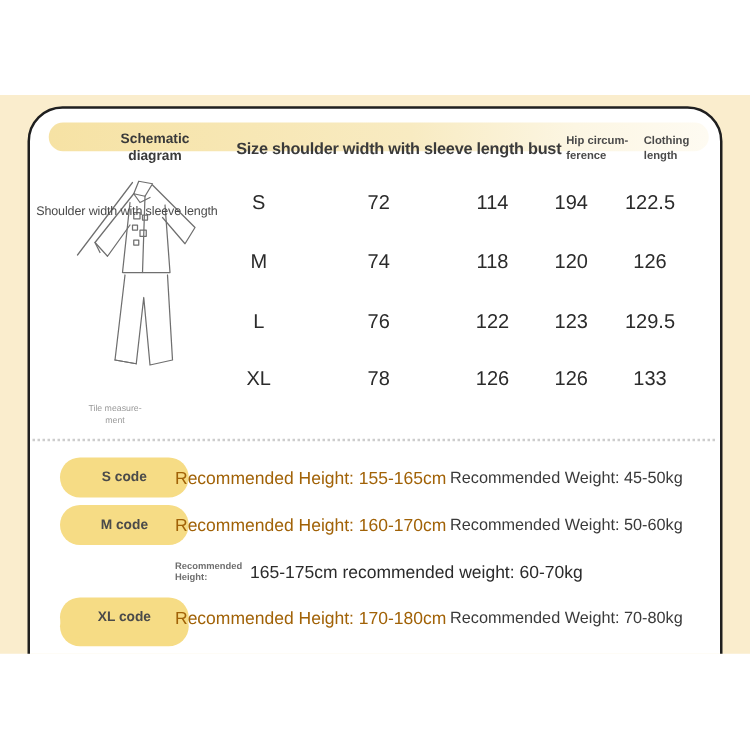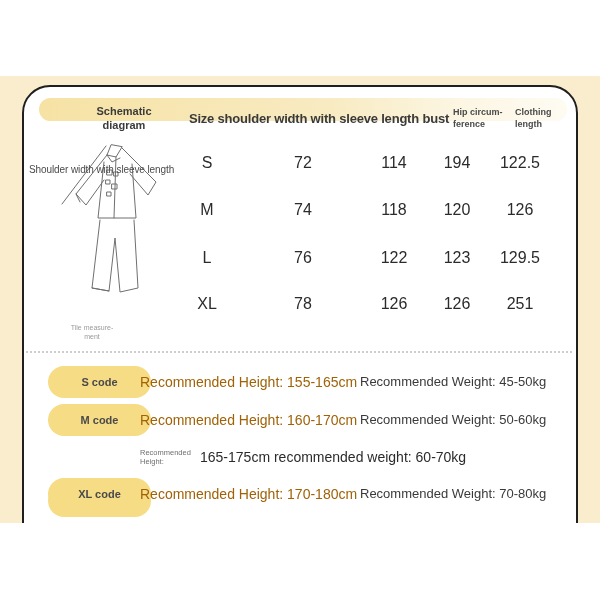--- a/index.html
+++ b/index.html
@@ -50,21 +50,21 @@
   .unit-note{position:absolute;left:92px;top:243px;width:450px;font-size:8px;color:#7d7d7d;}
   .divider{position:absolute;left:2px;top:264px;width:546px;border-top:2px dotted #cdcdcd;}
   
   .code-pill{
     position:absolute;left:24px;width:103px;height:32px;border-radius:16px;background:#F6DC85;
     display:flex;align-items:center;justify-content:center;
     font-size:11px;font-weight:bold;color:#4a4a4a;
   }
   .rec-height{position:absolute;left:116px;height:32px;line-height:32px;font-size:14px;color:#a16207;}
   .rec-weight{position:absolute;left:336px;height:32px;line-height:32px;font-size:13px;color:#3a3a3a;}
-  .rec-height-small{position:absolute;left:116px;width:64px;font-size:7.5px;line-height:1.25;color:#6f6f6f;}
+  .rec-height-small{position:absolute;left:116px;width:64px;font-size:7.5px;line-height:1.25;color:#6f6f6f;font-weight:bold;}
   .rec-main{position:absolute;left:176px;height:32px;line-height:32px;font-size:14px;color:#2b2b2b;}
 </style>
 </head>
 <body>
 
 <div class="band">
   <div class="card">
 
     <div class="header-pill">
       <div class="hdr hdr-schematic pre">Schematic
@@ -121,21 +121,21 @@
       <span class="tcell c-v1">76</span>
       <span class="tcell c-v2">122</span>
       <span class="tcell c-v3">123</span>
       <span class="tcell c-v4">129.5</span>
     </div>
     <div class="trow" style="top:206px;">
       <span class="tcell c-size">XL</span>
       <span class="tcell c-v1">78</span>
       <span class="tcell c-v2">126</span>
       <span class="tcell c-v3">126</span>
-      <span class="tcell c-v4">251</span>
+      <span class="tcell c-v4">133</span>
     </div>
 
     <div class="tile-note pre">Tile measure-
 ment</div>
     <div class="divider"></div>
 
     <div>
       <div class="code-pill" style="top:279px;">S code</div>
       <div class="rec-height" style="top:279px;">Recommended Height: 155-165cm</div>
       <div class="rec-weight" style="top:279px;">Recommended Weight: 45-50kg</div>

